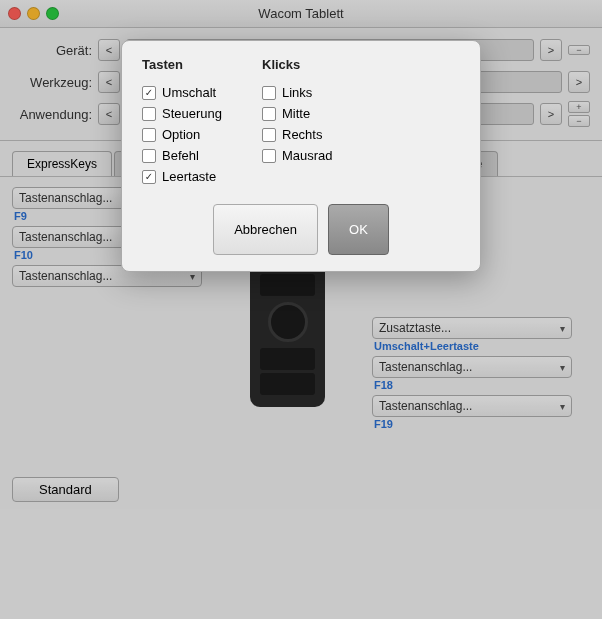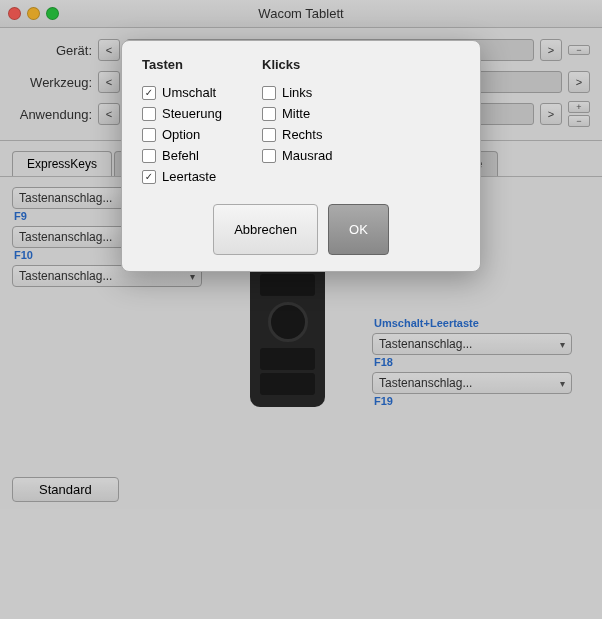--- a/index.html
+++ b/index.html
@@ -473,20 +473,23 @@
       <div class="tablet-wheel"></div>
       <div class="tablet-btn-bottom-group">
         <div class="tablet-btn"></div>
         <div class="tablet-btn"></div>
       </div>
     </div>
   </div>
 
   <div class="right-controls right-controls-offset">
     <div class="dropdown-wrap">
+      <div class="dropdown" style="width:200px;">
+        <span>Zusatztaste...</span>
+      </div>
       <span class="dropdown-label">Umschalt+Leertaste</span>
     </div>
     <div class="dropdown-wrap">
       <div class="dropdown" style="width:200px;">
         <span>Tastenanschlag...</span>
       </div>
       <span class="dropdown-label">F18</span>
     </div>
     <div class="dropdown-wrap">
       <div class="dropdown" style="width:200px;">

